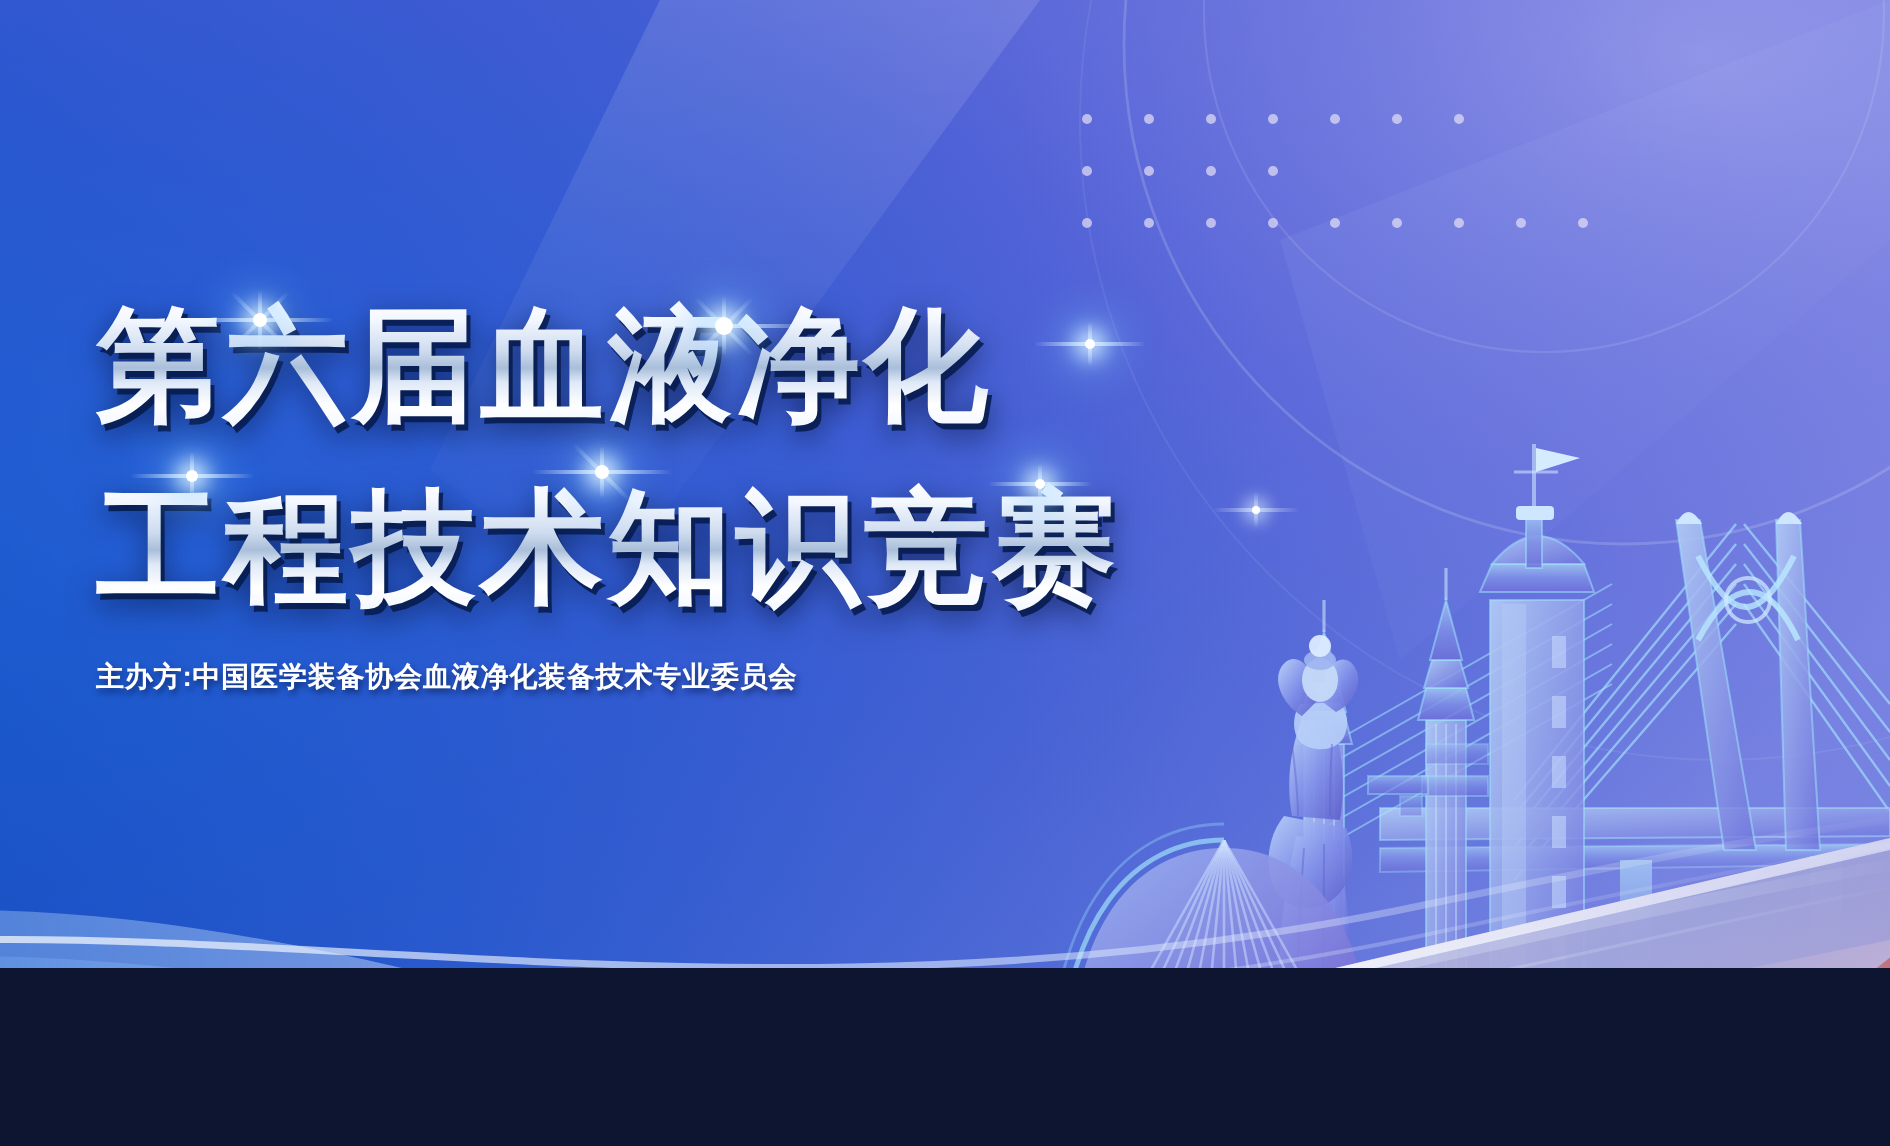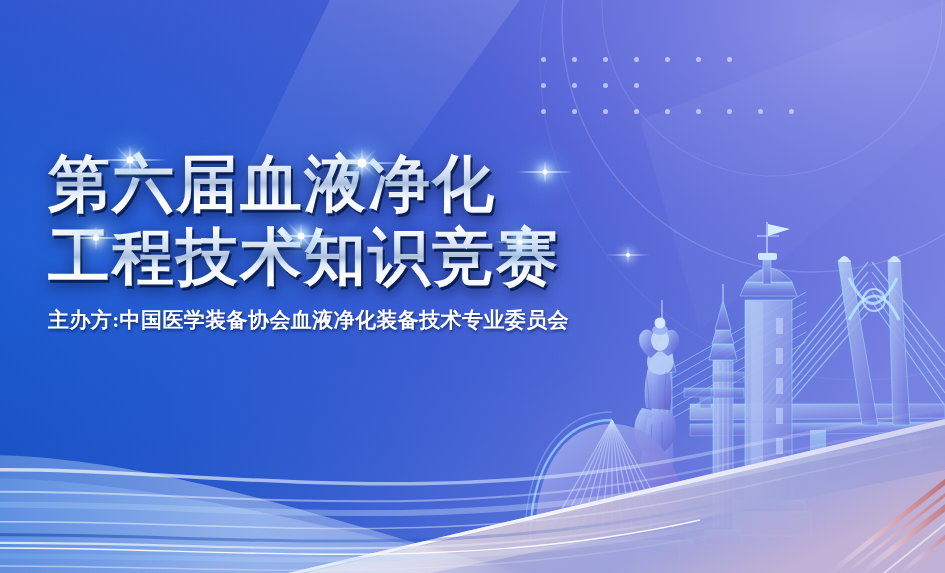--- a/index.html
+++ b/index.html
@@ -1,22 +1,22 @@
 <!DOCTYPE html>
 <html lang="zh"><head>
 <meta charset="utf-8">
 <title>banner</title>
 <style>
   html,body{margin:0;padding:0;background:#0d1530;}
   *{box-sizing:border-box;}
   #banner{
     position:relative;
-    width:945px;height:573px;
+    width:945px;height:484px;
     overflow:hidden;
-    font-family:Liberation Serif, serif;
+    font-family:Liberation Sans, sans-serif;
     background:#14532d;
     user-select:none;
   }
   .layer{position:absolute;inset:0;}
   .layer.svglayer svg{display:block;width:945px;height:573px;}
 
   
   #text-block{
     position:absolute;left:48px;top:148px;width:620px;z-index:40;
   }
@@ -34,25 +34,25 @@
         #dfe9f7 60%,
         #ffffff 76%,
         #f2f7ff 92%,
         #c9d8ec 100%);
     -webkit-background-clip:text;
     background-clip:text;
     color:transparent;
     -webkit-text-fill-color:transparent;
     filter:drop-shadow(2px 3px 0 rgba(6,26,74,.85)) drop-shadow(0 4px 7px rgba(3,17,56,.55));
   }
-  .title-line + .title-line{margin-top:1px;}
+  .title-line + .title-line{margin-top:19px;}
 
   #subtitle-block{margin-top:14px;}
   .sub-line{
-    font-size:21px;
+    font-size:14px;
     line-height:27px;
     font-weight:700;
     color:#ffffff;
     letter-spacing:.4px;
     white-space:nowrap;
     text-shadow:1px 2px 3px rgba(4,22,66,.65);
   }
 
   
   .sparkle{position:absolute;z-index:45;pointer-events:none;}

